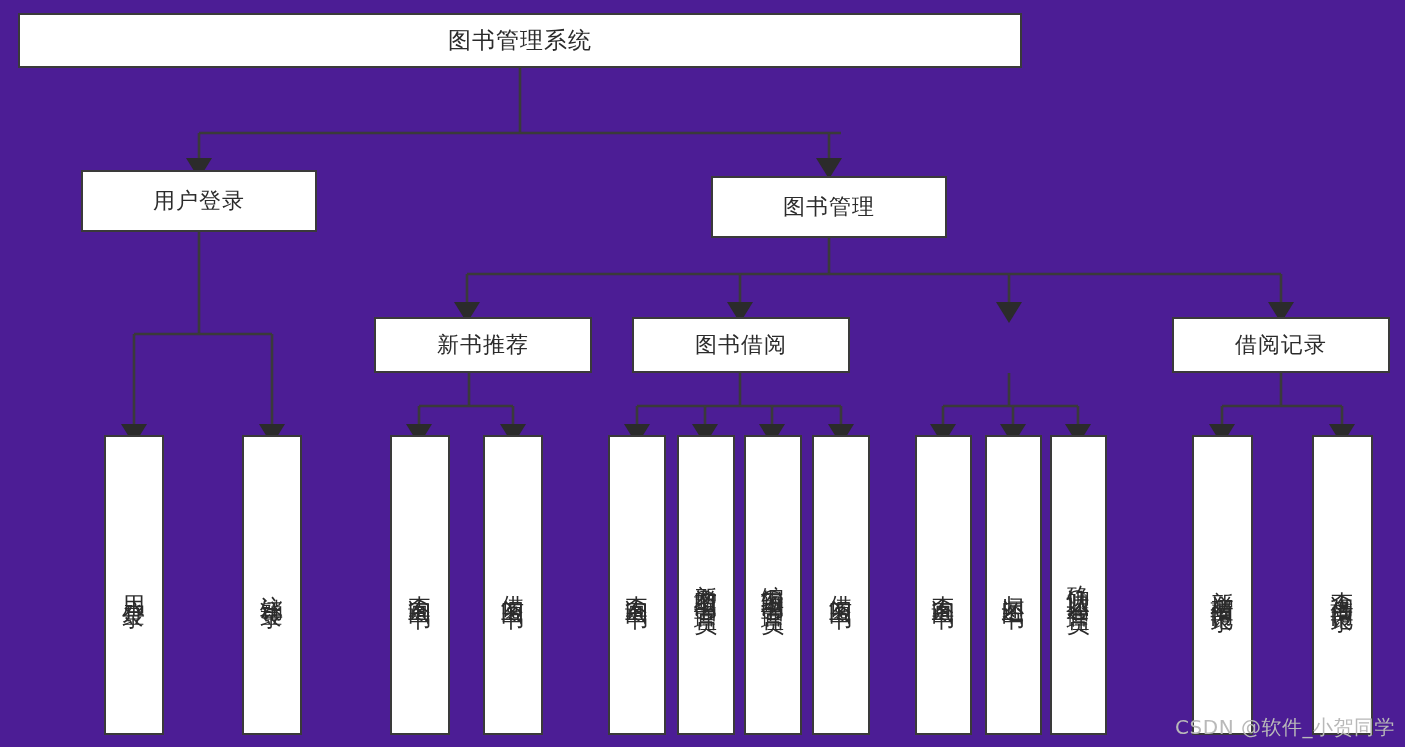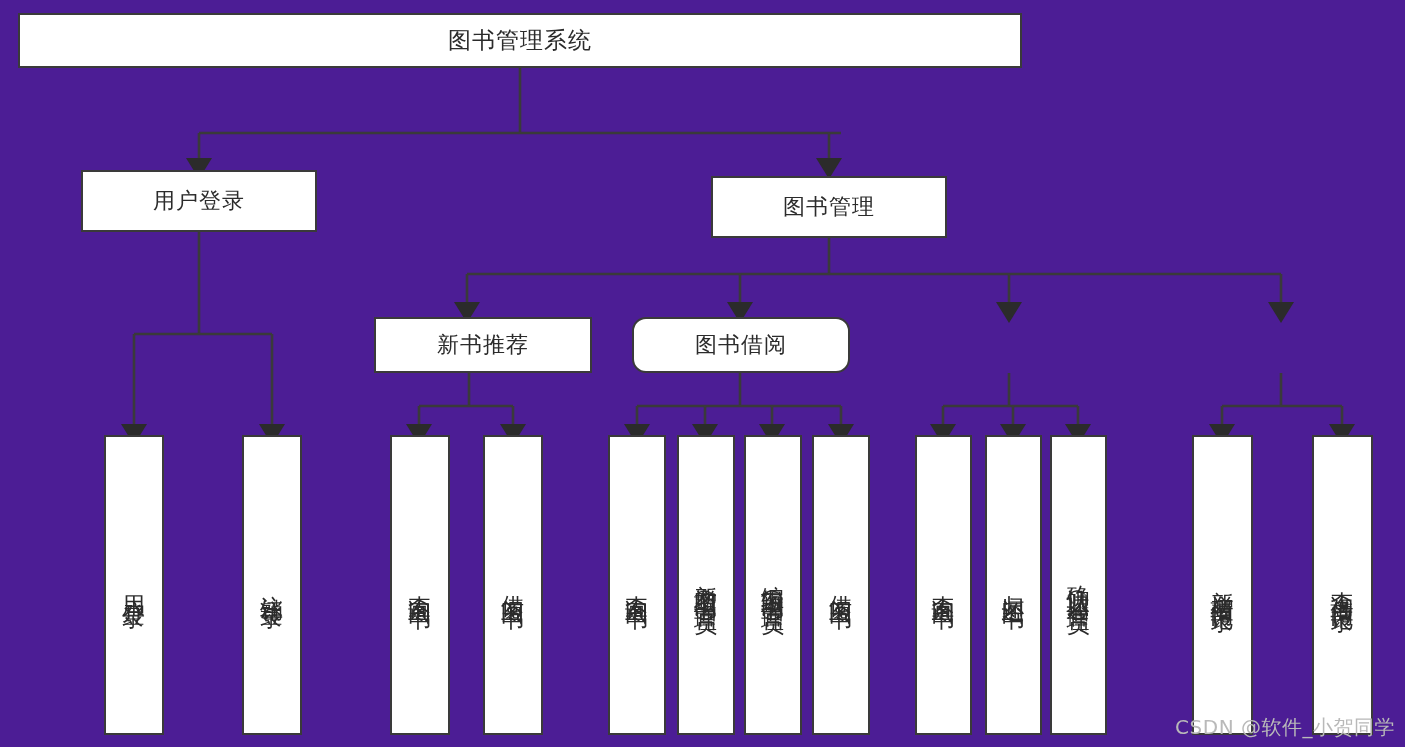--- a/index.html
+++ b/index.html
@@ -82,22 +82,25 @@
   <div class="node h-node" style="left:81px;top:170px;width:236px;height:62px;">
     <span class="label">用户登录</span>
   </div>
   <div class="node h-node" style="left:711px;top:170px;width:236px;height:62px;margin-top:6px;">
     <span class="label">图书管理</span>
   </div>
 
   <div class="node h-node" style="left:374px;top:317px;width:218px;height:56px;font-family:Liberation Serif, serif;">
     <span class="label">新书推荐</span>
   </div>
-  <div class="node h-node" style="left:632px;top:317px;width:218px;height:56px;border-radius:14px;">
+  <div class="node h-node" style="left:632px;top:317px;width:218px;height:56px;">
     <span class="label">图书借阅</span>
+  </div>
+  <div class="node h-node" style="left:1172px;top:317px;width:218px;height:56px;">
+    <span class="label">借阅记录</span>
   </div>
 
   <div class="node v-node" style="left:104px;top:435px;width:60px;height:300px;">
     <span class="label">用户登录</span>
   </div>
   <div class="node v-node" style="left:242px;top:435px;width:60px;height:300px;">
     <span class="label">注销登录</span>
   </div>
 
   <div class="node v-node" style="left:390px;top:435px;width:60px;height:300px;">

